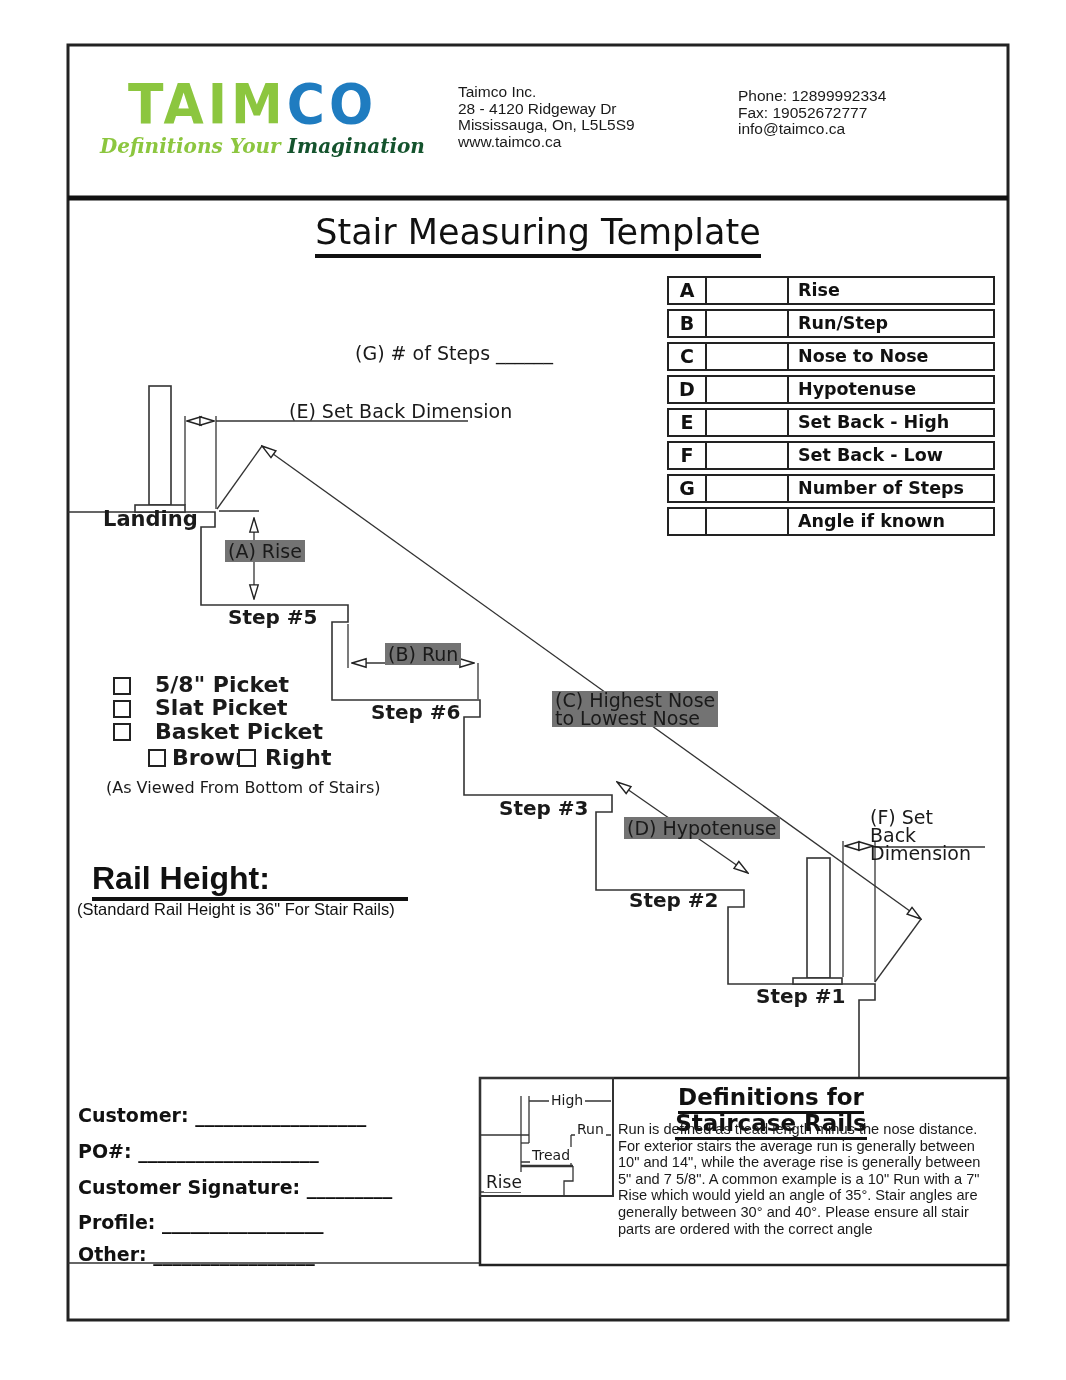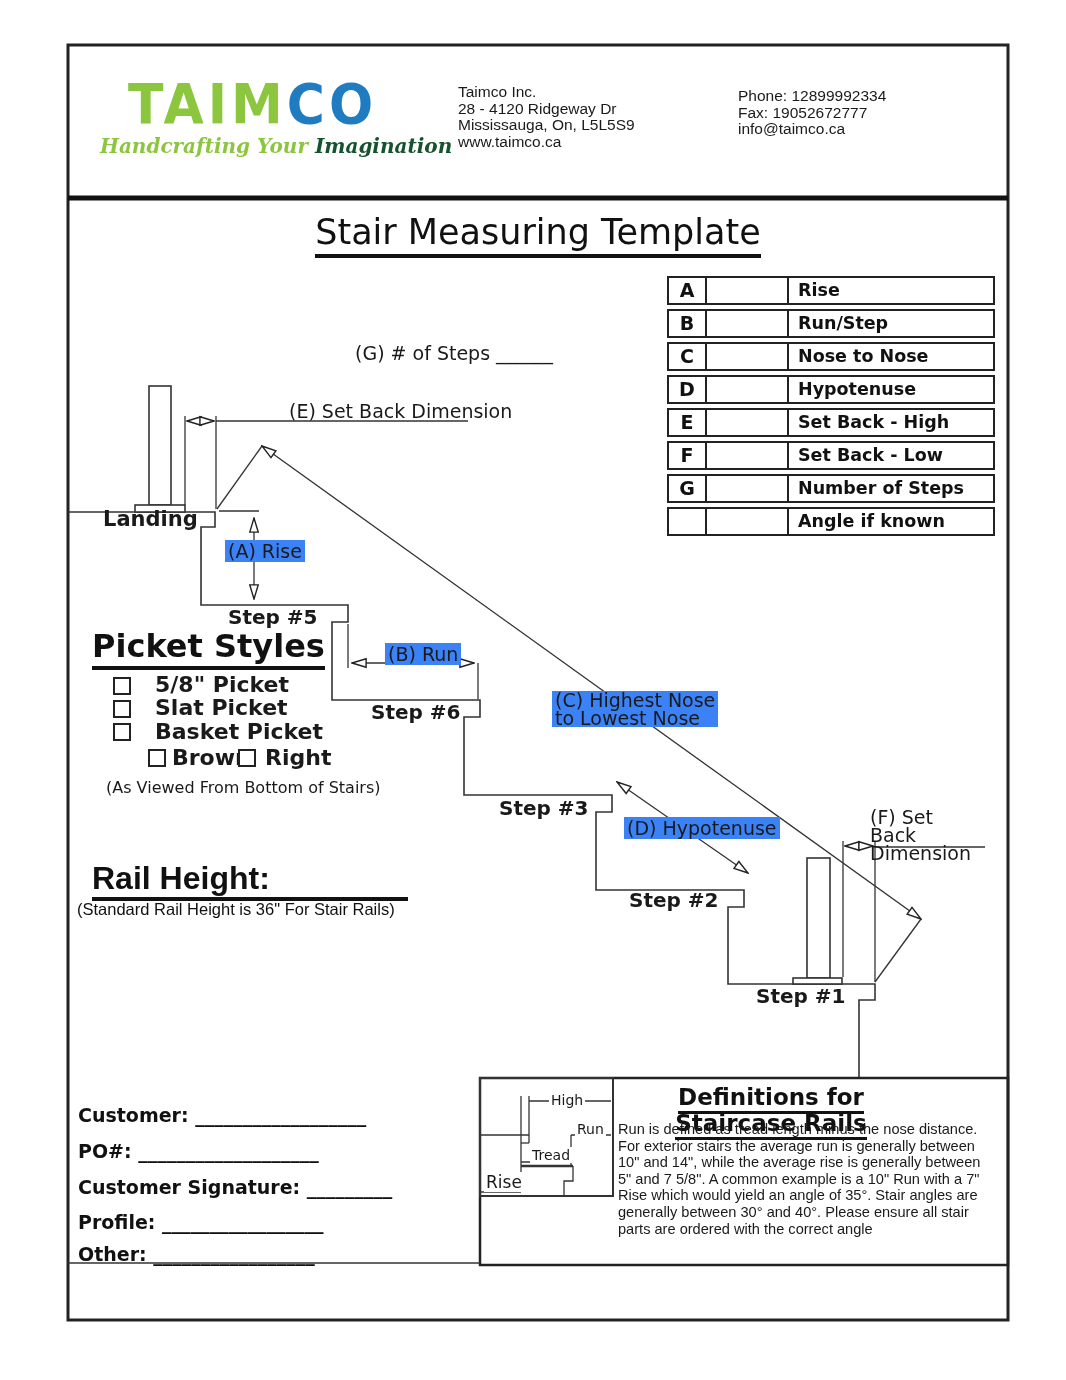--- a/index.html
+++ b/index.html
@@ -1,21 +1,21 @@
 <!DOCTYPE html>
 <html><head>
 <meta charset="utf-8">
 <style>
   html,body{margin:0;padding:0;background:#ffffff;}
   .page{position:relative;width:1066px;height:1380px;background:#ffffff;
         font-family:"DejaVu Sans",sans-serif;color:#111;overflow:hidden;}
   svg{position:absolute;left:0;top:0;z-index:1;}
   .lbl{position:absolute;z-index:3;white-space:pre;color:#1a1a1a;}
   .lbl.center{text-align:left;}
-  .whitebg{background:#3b82f6;padding:0 3px;}
+  .whitebg{background:#737373;padding:0 3px;}
   .bold{font-weight:bold;}
   
   .logo-main{position:absolute;left:128px;top:74px;z-index:3;font-weight:800;
              font-size:52px;letter-spacing:4px;font-family:"DejaVu Sans",sans-serif;
              transform:scaleY(1.05);}
   .logo-tag{position:absolute;left:100px;top:134px;z-index:3;font-style:italic;
             font-weight:bold;font-size:20px;font-family:"DejaVu Serif",serif;white-space:pre;}
   .addr{position:absolute;z-index:3;font-family:"Liberation Sans",sans-serif;
         font-size:15.5px;line-height:16.5px;white-space:pre-line;color:#1a1a1a;}
   
@@ -125,21 +125,21 @@
       <line x1="571" y1="1135" x2="611" y2="1135"></line>
       <line x1="571" y1="1135" x2="571" y2="1166"></line>
       <line x1="521" y1="1162" x2="571" y2="1162"></line>
       <line x1="521" y1="1166" x2="573" y2="1166" stroke-width="2.5"></line>
       <path d="M573 1166 V1181 H564 V1196"></path>
       <line x1="480" y1="1192" x2="521" y2="1192"></line>
     </g>
   </svg>
 
   <div class="logo-main"><span style="color:#8cc63f;">TAIM</span><span style="color:#1f7cc0;">CO</span></div>
-  <div class="logo-tag"><span style="color:#8cc63f;">Handcrafting Your </span><span style="color:#14532d;">Imagination</span></div>
+  <div class="logo-tag"><span style="color:#8cc63f;">Definitions Your </span><span style="color:#14532d;">Imagination</span></div>
   <div class="addr" style="left:458px;top:84px;">Taimco Inc.
 28 - 4120 Ridgeway Dr
 Mississauga, On, L5L5S9
 www.taimco.ca</div>
   <div class="addr" style="left:738px;top:88px;">Phone: 12899992334
 Fax: 19052672777
 info@taimco.ca</div>
 
   <div class="title"><span>Stair Measuring Template</span></div>
 
@@ -195,21 +195,20 @@
   <div class="lbl bold" style="left:371px;top:700px;font-size:20px;">Step #6</div>
   <div class="lbl center whitebg" style="left:552px;top:691px;font-size:19px;line-height:18px;white-space:pre-line;">(C) Highest Nose
 to Lowest Nose</div>
   <div class="lbl bold" style="left:499px;top:796px;font-size:20px;">Step #3</div>
   <div class="lbl whitebg" style="left:624px;top:817px;font-size:19px;">(D) Hypotenuse</div>
   <div class="lbl bold" style="left:629px;top:888px;font-size:20px;">Step #2</div>
   <div class="lbl center" style="left:870px;top:808px;width:110px;font-size:19px;line-height:18px;white-space:pre-line;">(F) Set Back
 Dimension</div>
   <div class="lbl bold" style="left:756px;top:984px;font-size:20px;">Step #1</div>
 
-  <div class="pk-head">Picket Styles</div>
   <div class="chk" style="left:113px;top:677px;"></div>
   <div class="lbl pk-item" style="left:155px;top:672px;">5/8" Picket</div>
   <div class="chk" style="left:113px;top:700px;"></div>
   <div class="lbl pk-item" style="left:155px;top:695px;">Slat Picket</div>
   <div class="chk" style="left:113px;top:723px;"></div>
   <div class="lbl pk-item" style="left:155px;top:719px;">Basket Picket</div>
   <div class="chk" style="left:148px;top:749px;"></div>
   <div class="lbl pk-item" style="left:172px;top:745px;">Brown</div>
   <div class="chk" style="left:238px;top:749px;"></div>
   <div class="lbl pk-item" style="left:265px;top:745px;">Right</div>

